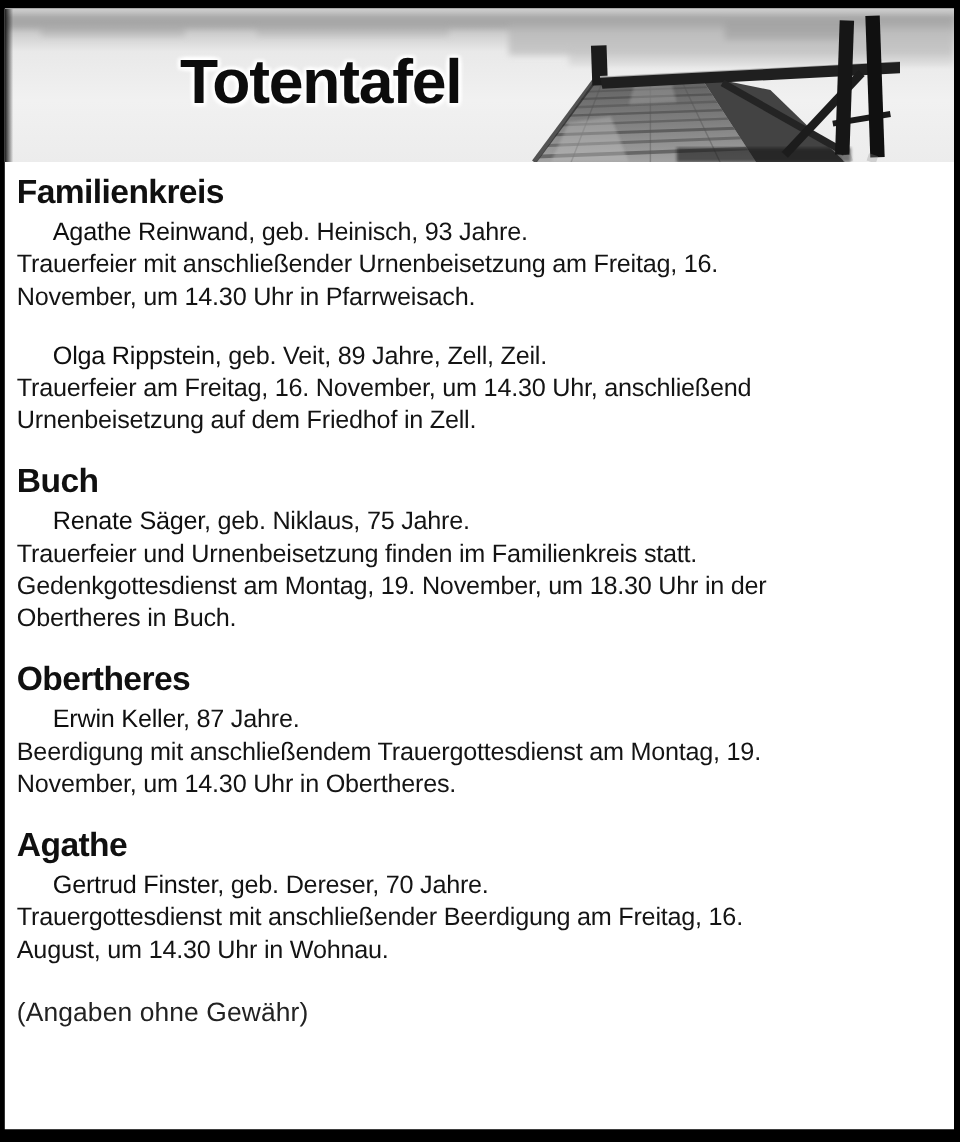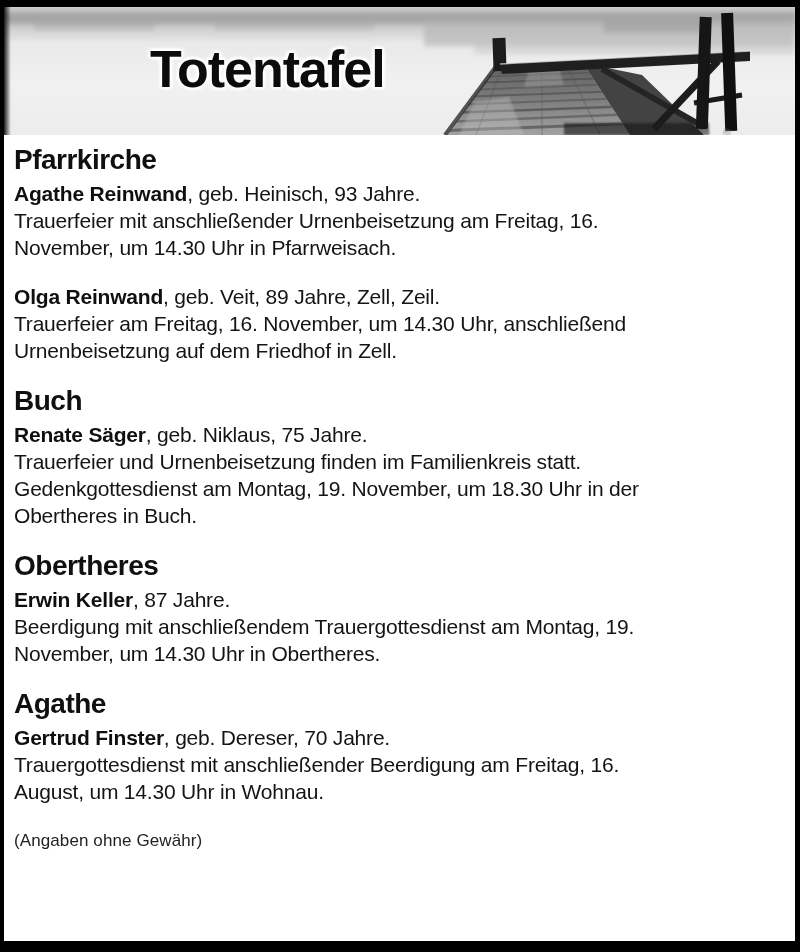--- a/index.html
+++ b/index.html
@@ -28,23 +28,23 @@
   .content{padding:10px 12px 0 10px;}
   .notice{margin:0 0 22px 0;}
   .city{
     font-size:28px;font-weight:bold;line-height:30px;
     letter-spacing:-0.5px;margin:0 0 5px 0;color:#101010;
   }
   .line{
     font-size:21px;line-height:27px;margin:0;
     letter-spacing:-0.2px;color:#141414;white-space:nowrap;
   }
-  .line strong{font-weight:bold;color:#0f0f0f;}
+  .line strong{font-weight:normal;color:#0f0f0f;margin-left:30px;}
   .disclaimer{
-    font-size:17px;color:#222;margin-top:26px;letter-spacing:0.1px;
+    font-size:22px;color:#222;margin-top:26px;letter-spacing:0.1px;
   }
 </style>
 </head>
 <body>
 
 <div class="page">
 
   <div class="photo-wrap">
     <svg viewBox="0 0 791 128" preserveAspectRatio="none" aria-hidden="true">
       <defs>
@@ -131,28 +131,28 @@
 
       <rect x="0" y="0" width="7" height="128" fill="url(#leftEdgeGrad)"></rect>
     </svg>
 
     <div class="main-title">Totentafel</div>
   </div>
 
   <div class="content">
 
     <section class="notice">
-      <h2 class="city">Pfarrkirche</h2>
+      <h2 class="city">Familienkreis</h2>
       <p class="line"><strong>Agathe Reinwand</strong><span>, geb. Heinisch, 93 Jahre.</span></p>
       <p class="line">Trauerfeier mit anschließender Urnenbeisetzung am Freitag, 16.</p>
       <p class="line">November, um 14.30 Uhr in Pfarrweisach.</p>
     </section>
 
     <section class="notice">
-      <p class="line"><strong>Olga Reinwand</strong><span>, geb. Veit, 89 Jahre, Zell, Zeil.</span></p>
+      <p class="line"><strong>Olga Rippstein</strong><span>, geb. Veit, 89 Jahre, Zell, Zeil.</span></p>
       <p class="line">Trauerfeier am Freitag, 16. November, um 14.30 Uhr, anschließend</p>
       <p class="line">Urnenbeisetzung auf dem Friedhof in Zell.</p>
     </section>
 
     <section class="notice">
       <h2 class="city">Buch</h2>
       <p class="line"><strong>Renate Säger</strong><span>, geb. Niklaus, 75 Jahre.</span></p>
       <p class="line">Trauerfeier und Urnenbeisetzung finden im Familienkreis statt.</p>
       <p class="line">Gedenkgottesdienst am Montag, 19. November, um 18.30 Uhr in der</p>
       <p class="line">Obertheres in Buch.</p>

